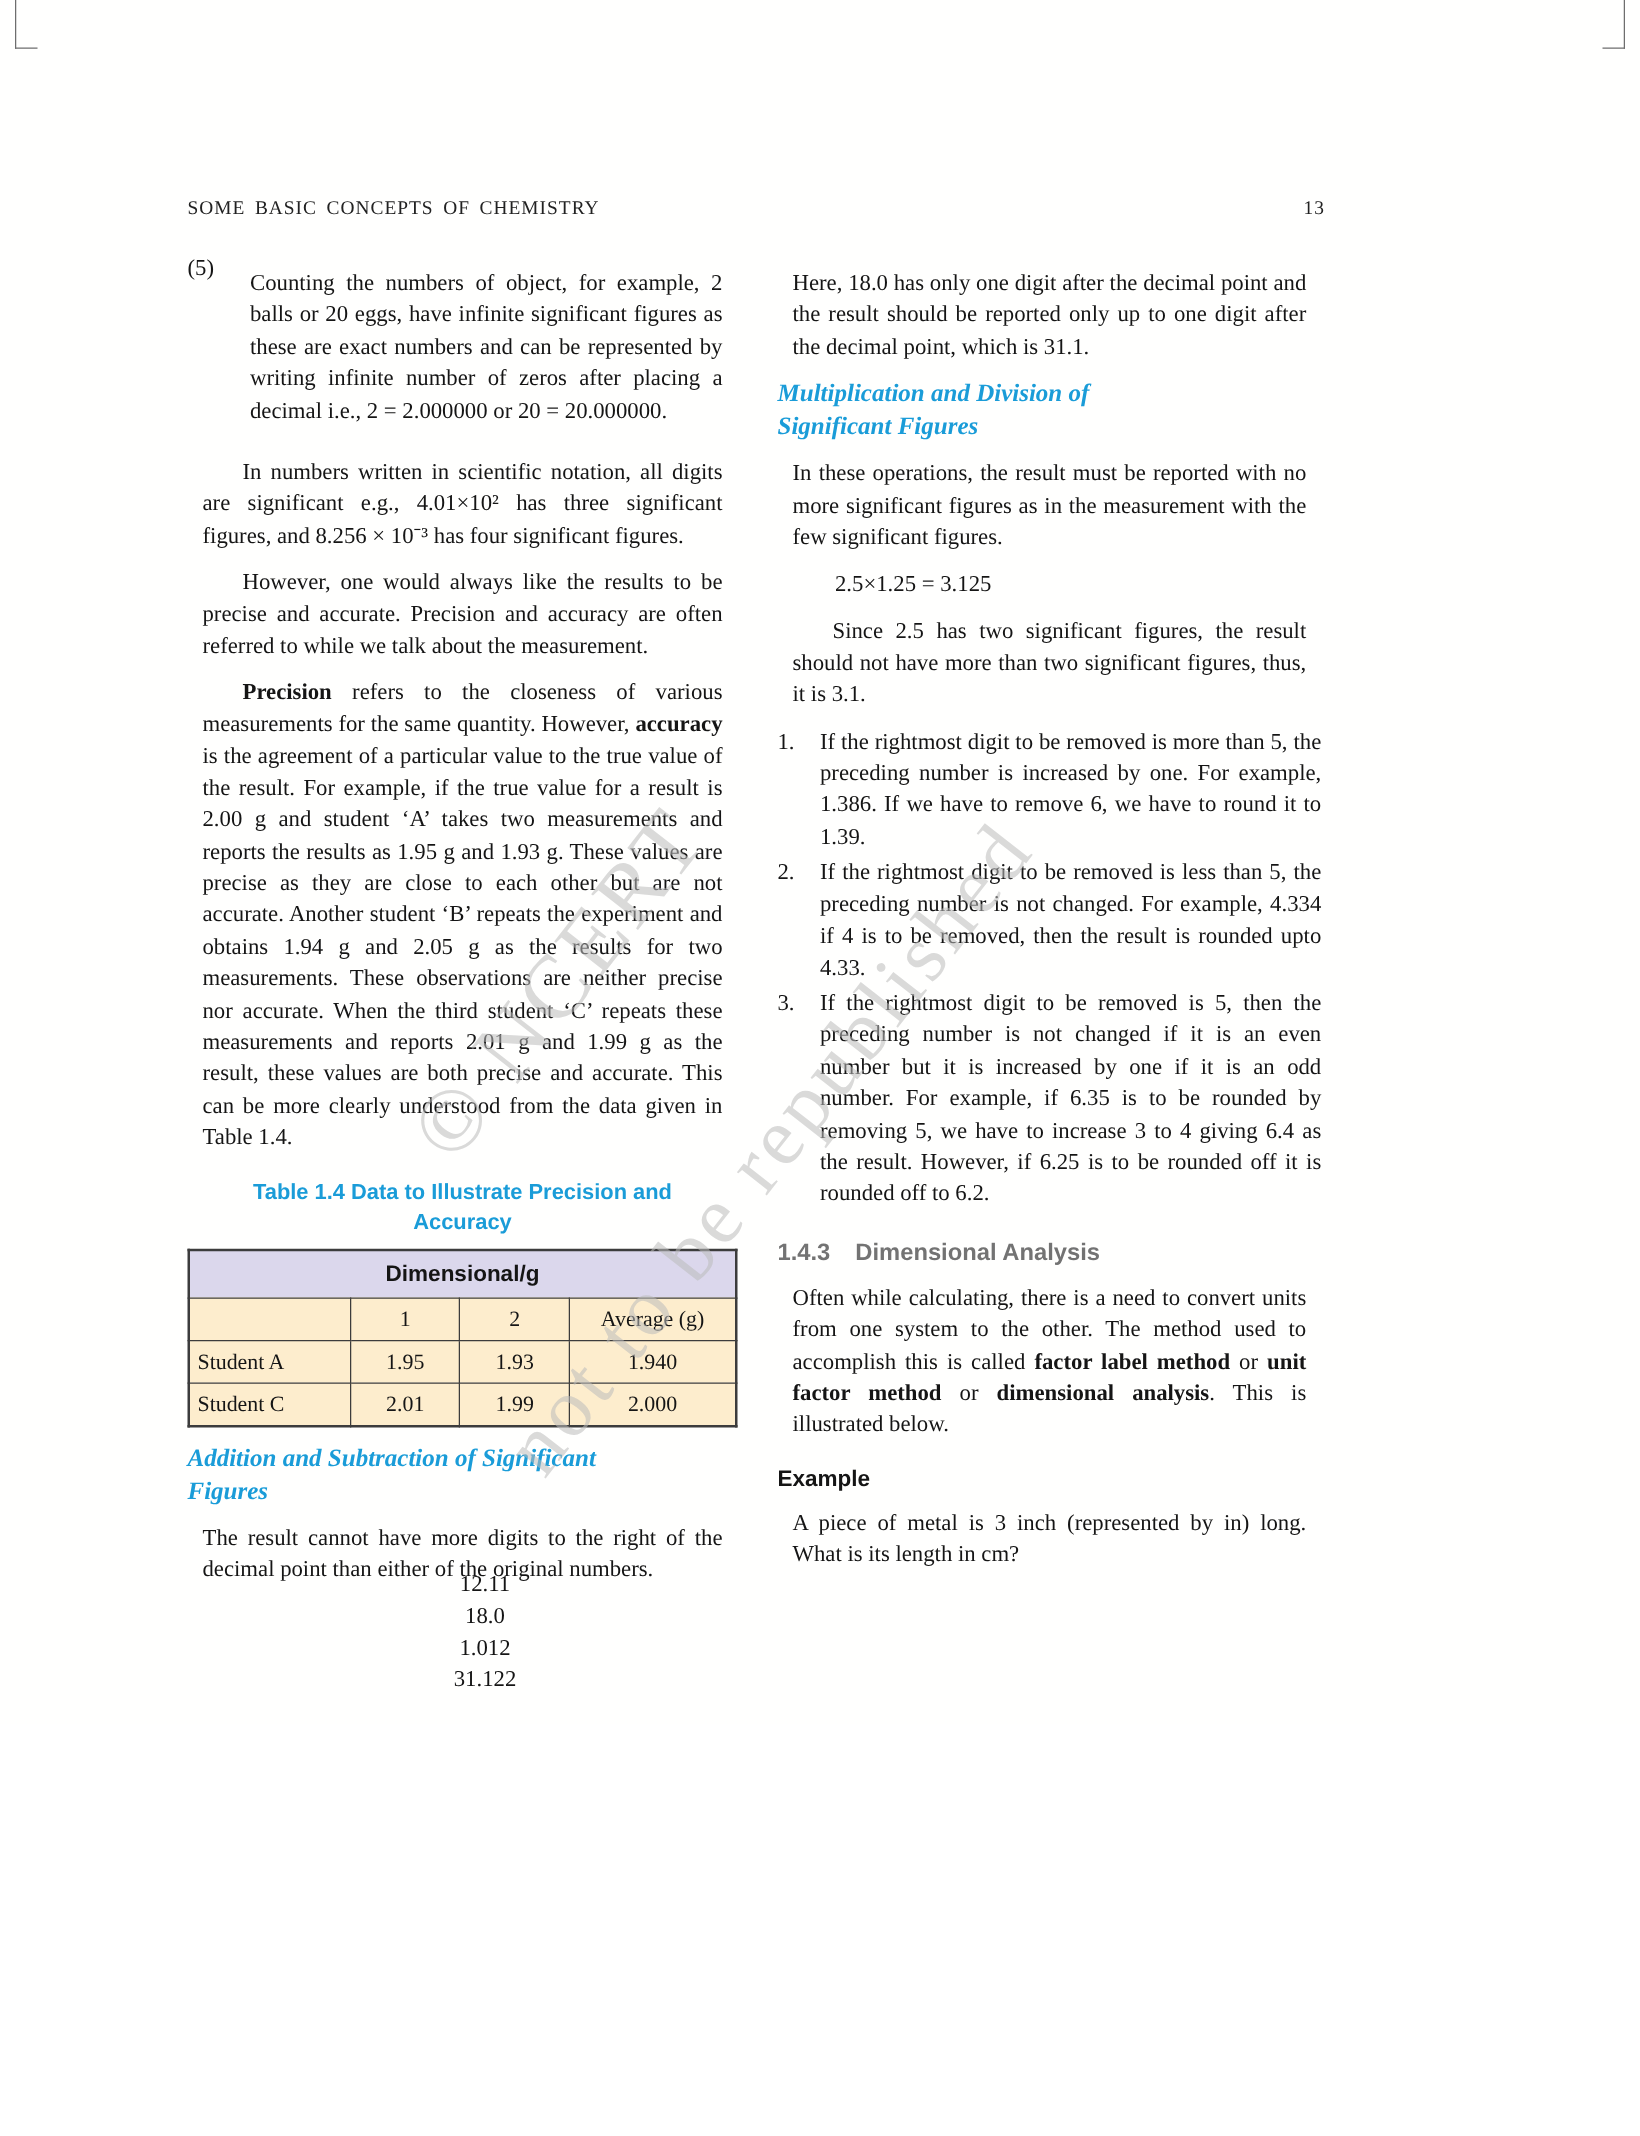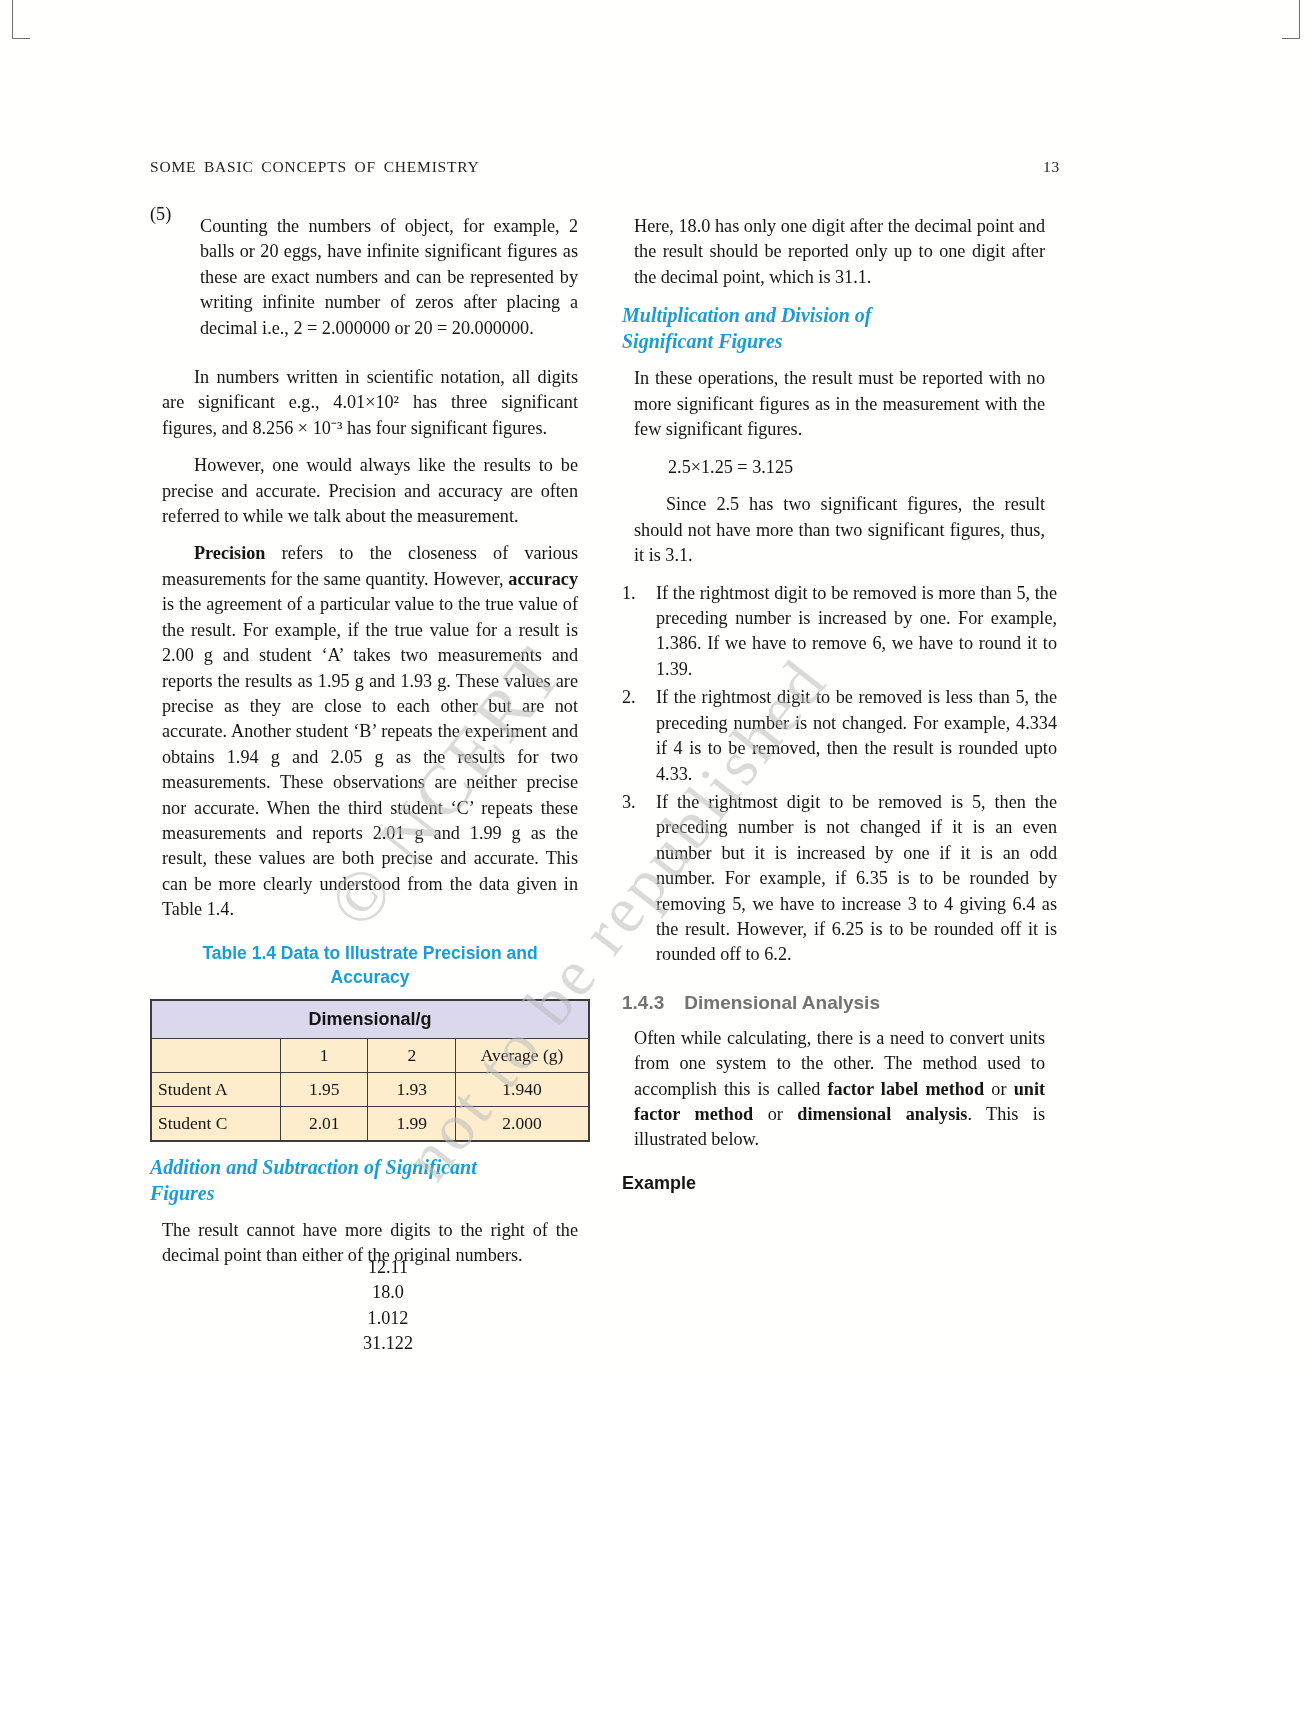--- a/index.html
+++ b/index.html
@@ -199,20 +199,21 @@
       </div>
 
       <h3 class="blue-section">
         <span class="sec-num">1.4.3</span><span>Dimensional Analysis</span>
       </h3>
 
       <p class="body"><span>Often while calculating, there is a need to convert units from one system to the other. The method used to accomplish this is called </span><span style="font-weight: 700;">factor label method</span><span> or </span><span style="font-weight: 700;">unit factor method</span><span> or </span><span style="font-weight: 700;">dimensional analysis</span><span>. This is illustrated below.</span></p>
 
       <div class="example-label">Example</div>
 
+      <p class="body">A piece of metal is 3 inch (represented by in) long. What is its length in cm?</p>
 
     </section>
   </main>
 
   <div class="watermark">
     <div class="wm1">© NCERT</div>
     <div class="wm2">not to be republished</div>
   </div>
 
   <footer class="page-footer">2020-21</footer>

